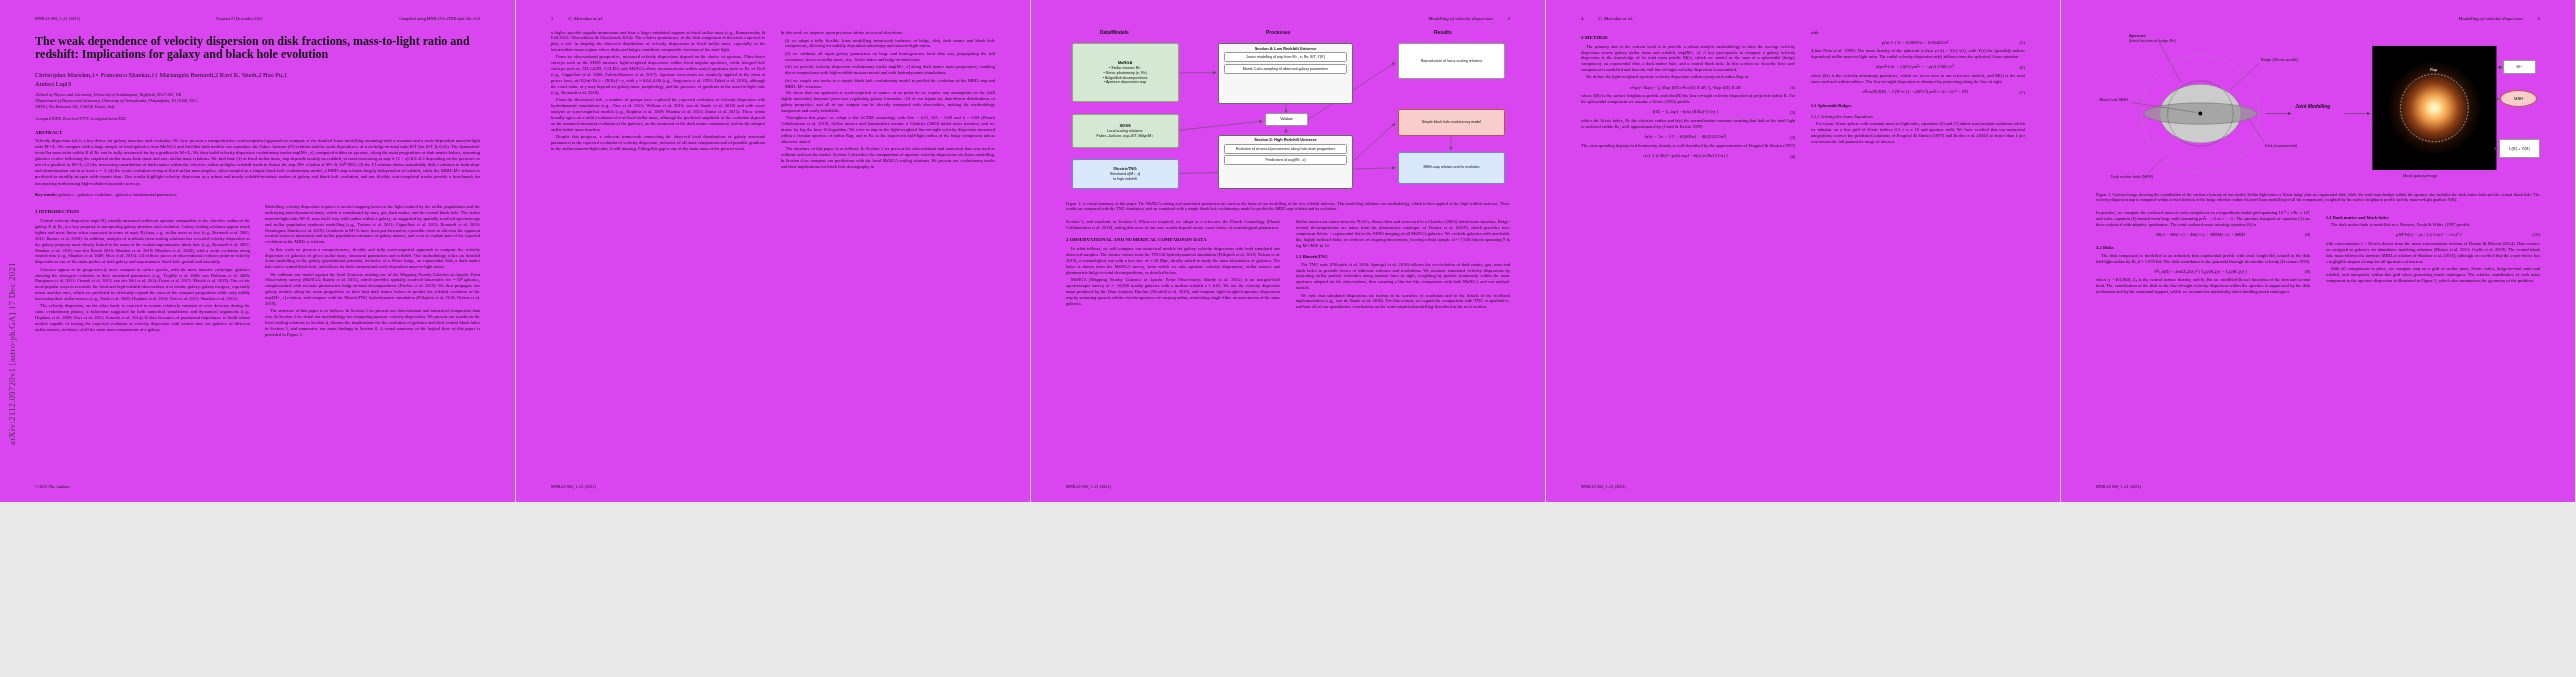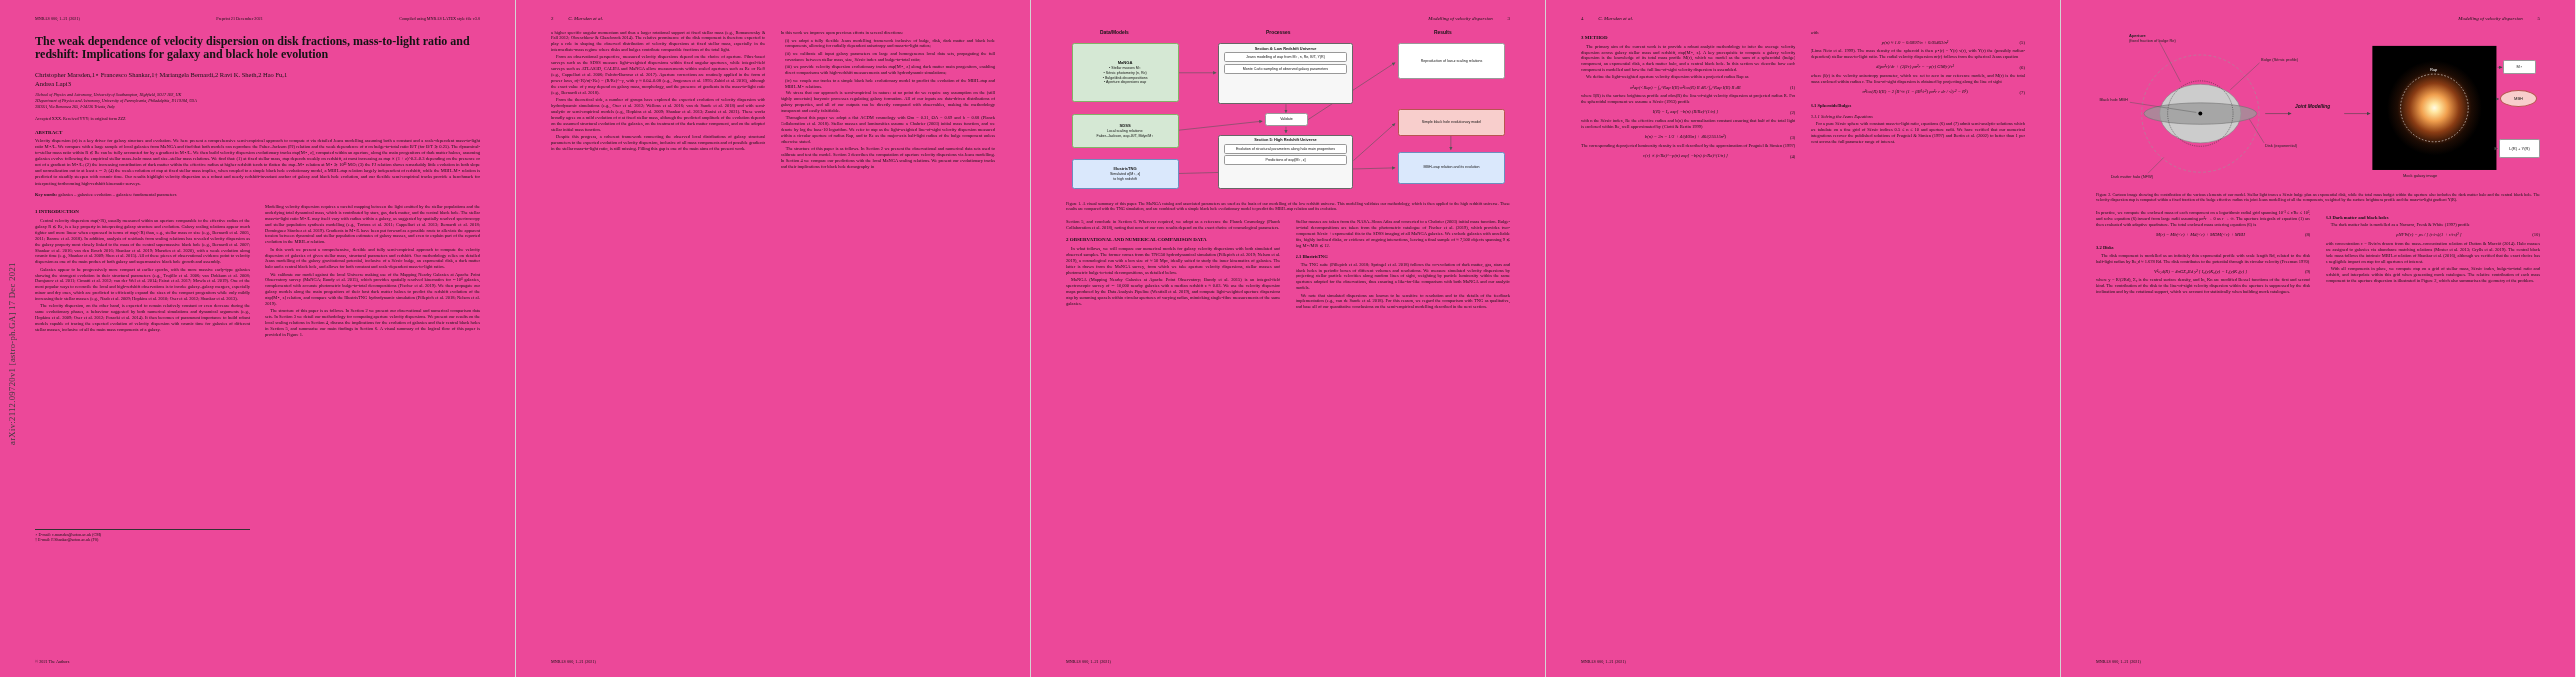--- a/index.html
+++ b/index.html
@@ -1,17 +1,17 @@
 <!DOCTYPE html>
 <html style="font-size:9px"><head>
 <meta charset="utf-8">
 <style>
   html,body{margin:0;padding:0;background:#e9e9e9;}
   .spread{display:flex;width:2576px;height:677px;}
-  .page{box-sizing:border-box;position:relative;width:515px;height:677px;background:#ec4899;overflow:hidden;
+  .page{box-sizing:border-box;position:relative;width:515px;height:502px;background:#d946ef;overflow:hidden;
         font-family:"Liberation Serif",serif;color:#131313;flex:0 0 515px;}
   .page + .page{border-left:0.6px solid #d3d3d3;}
   .pbody{padding:16px 35px 0 35px;position:relative;}
   
   .hdr1{display:flex;justify-content:space-between;font-size:4.2px;}
   .title{font-size:12px;font-weight:bold;line-height:1.16;margin:13.5px 0 0;}
   .authors{font-size:6.5px;margin-top:8.5px;white-space:pre-line;line-height:1.35;}
   .affils{font-size:4.1px;font-style:italic;margin-top:4px;line-height:1.45;}
   .accepted{font-size:4.2px;margin-top:6.2px;}
   .abs-label{font-size:5px;font-weight:bold;margin-top:9px;}

